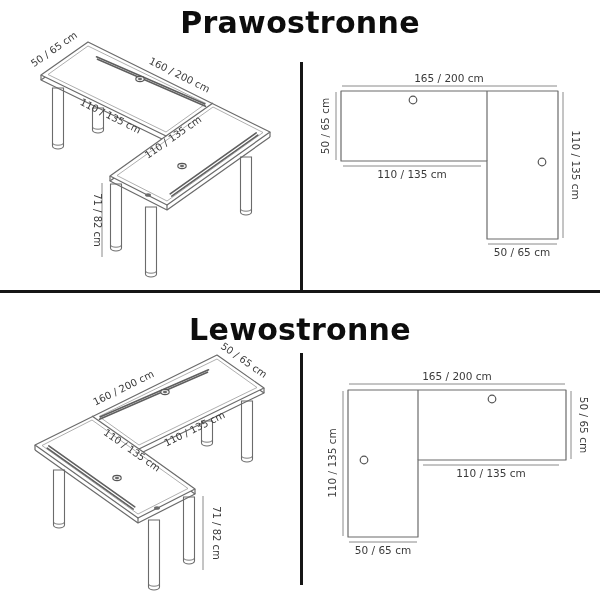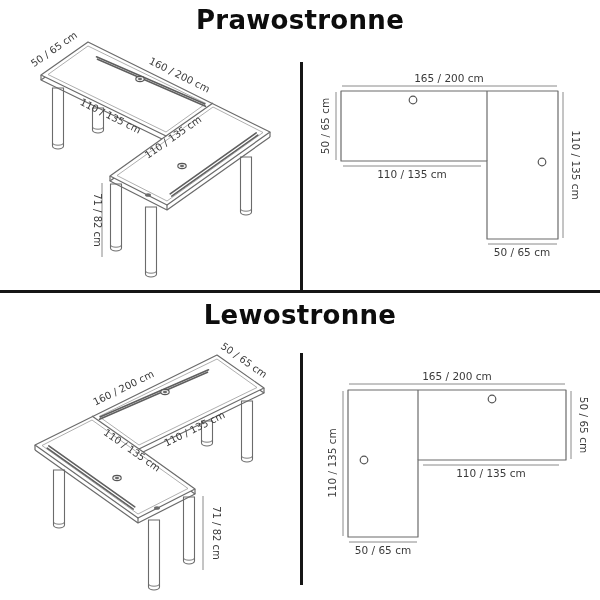--- a/index.html
+++ b/index.html
@@ -2,24 +2,24 @@
 <html><head>
 <meta charset="utf-8">
 <style>
   html,body{margin:0;padding:0;background:#fff;}
   #canvas{position:relative;width:600px;height:600px;background:#fff;overflow:hidden;
           font-family:"DejaVu Sans",sans-serif;}
   .half{position:absolute;left:0;width:600px;background:#fff;}
   #half-top{top:0;height:290px;border-bottom:3px solid #151515;}
   #half-bottom{top:293px;height:307px;}
   .section-title{position:absolute;left:0;width:100%;text-align:center;
-                 font-family:"DejaVu Sans",sans-serif;font-weight:700;font-size:26px;
+                 font-family:"DejaVu Sans",sans-serif;font-weight:700;font-size:30px;
                  color:#0d0d0d;letter-spacing:.3px;line-height:1.1;}
   #title-1{top:6px;}
-  #title-2{top:8px;}
+  #title-2{top:20px;}
   .vline{position:absolute;width:2.5px;background:#151515;}
   #vline-top{left:300px;top:62px;height:228px;}
   #vline-bottom{left:300px;top:60px;height:232px;}
   svg{position:absolute;overflow:visible;}
   .edge{fill:none;stroke:#6b6b6b;stroke-width:1.2;stroke-linejoin:round;}
   .edge-fill{fill:#ffffff;stroke:#6b6b6b;stroke-width:1.2;stroke-linejoin:round;}
   .thin{fill:none;stroke:#9a9a9a;stroke-width:.8;}
   .strip{fill:none;stroke:#5f5f5f;stroke-width:1.6;stroke-linecap:round;}
   .leg{fill:#ffffff;stroke:#6b6b6b;stroke-width:1.1;}
   .foot{fill:none;stroke:#6b6b6b;stroke-width:.9;}

